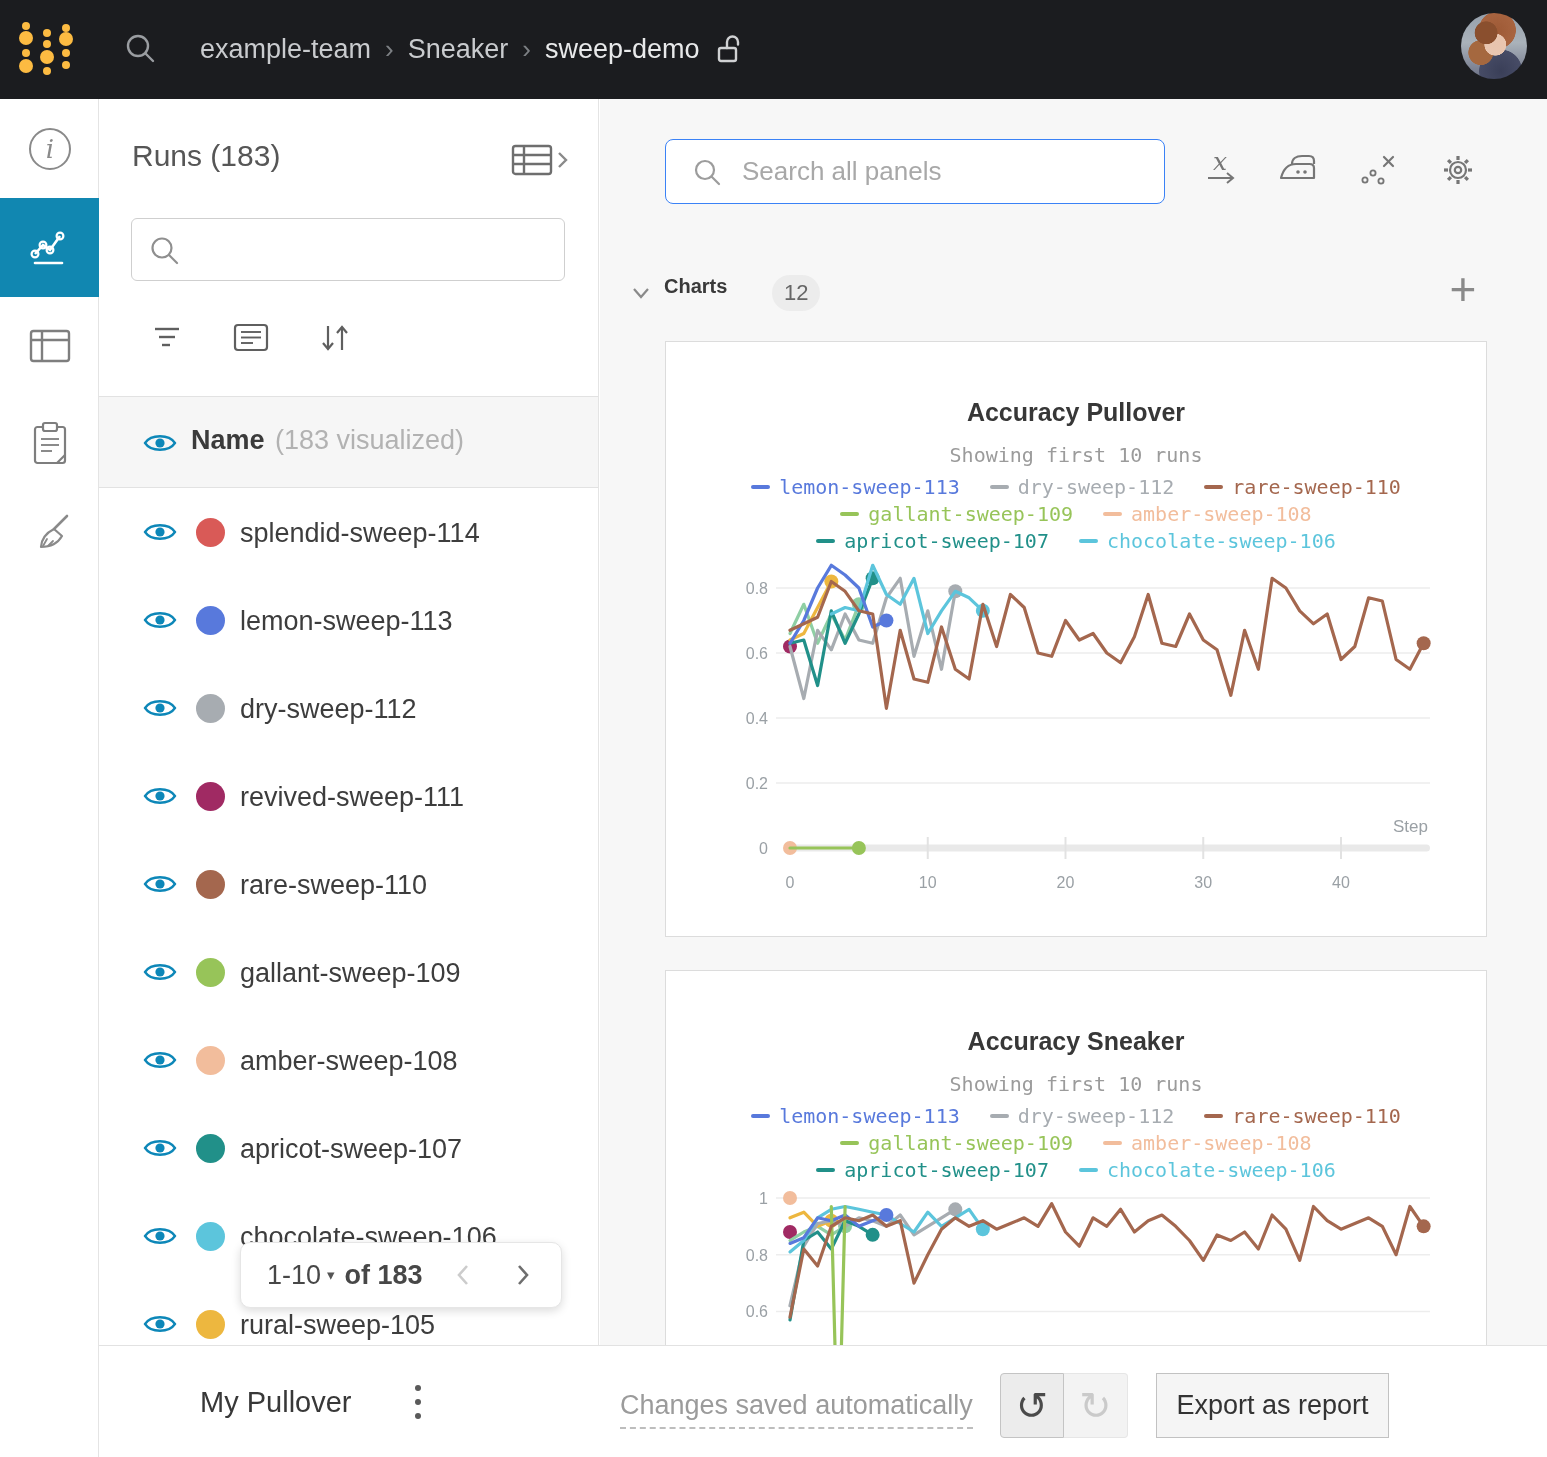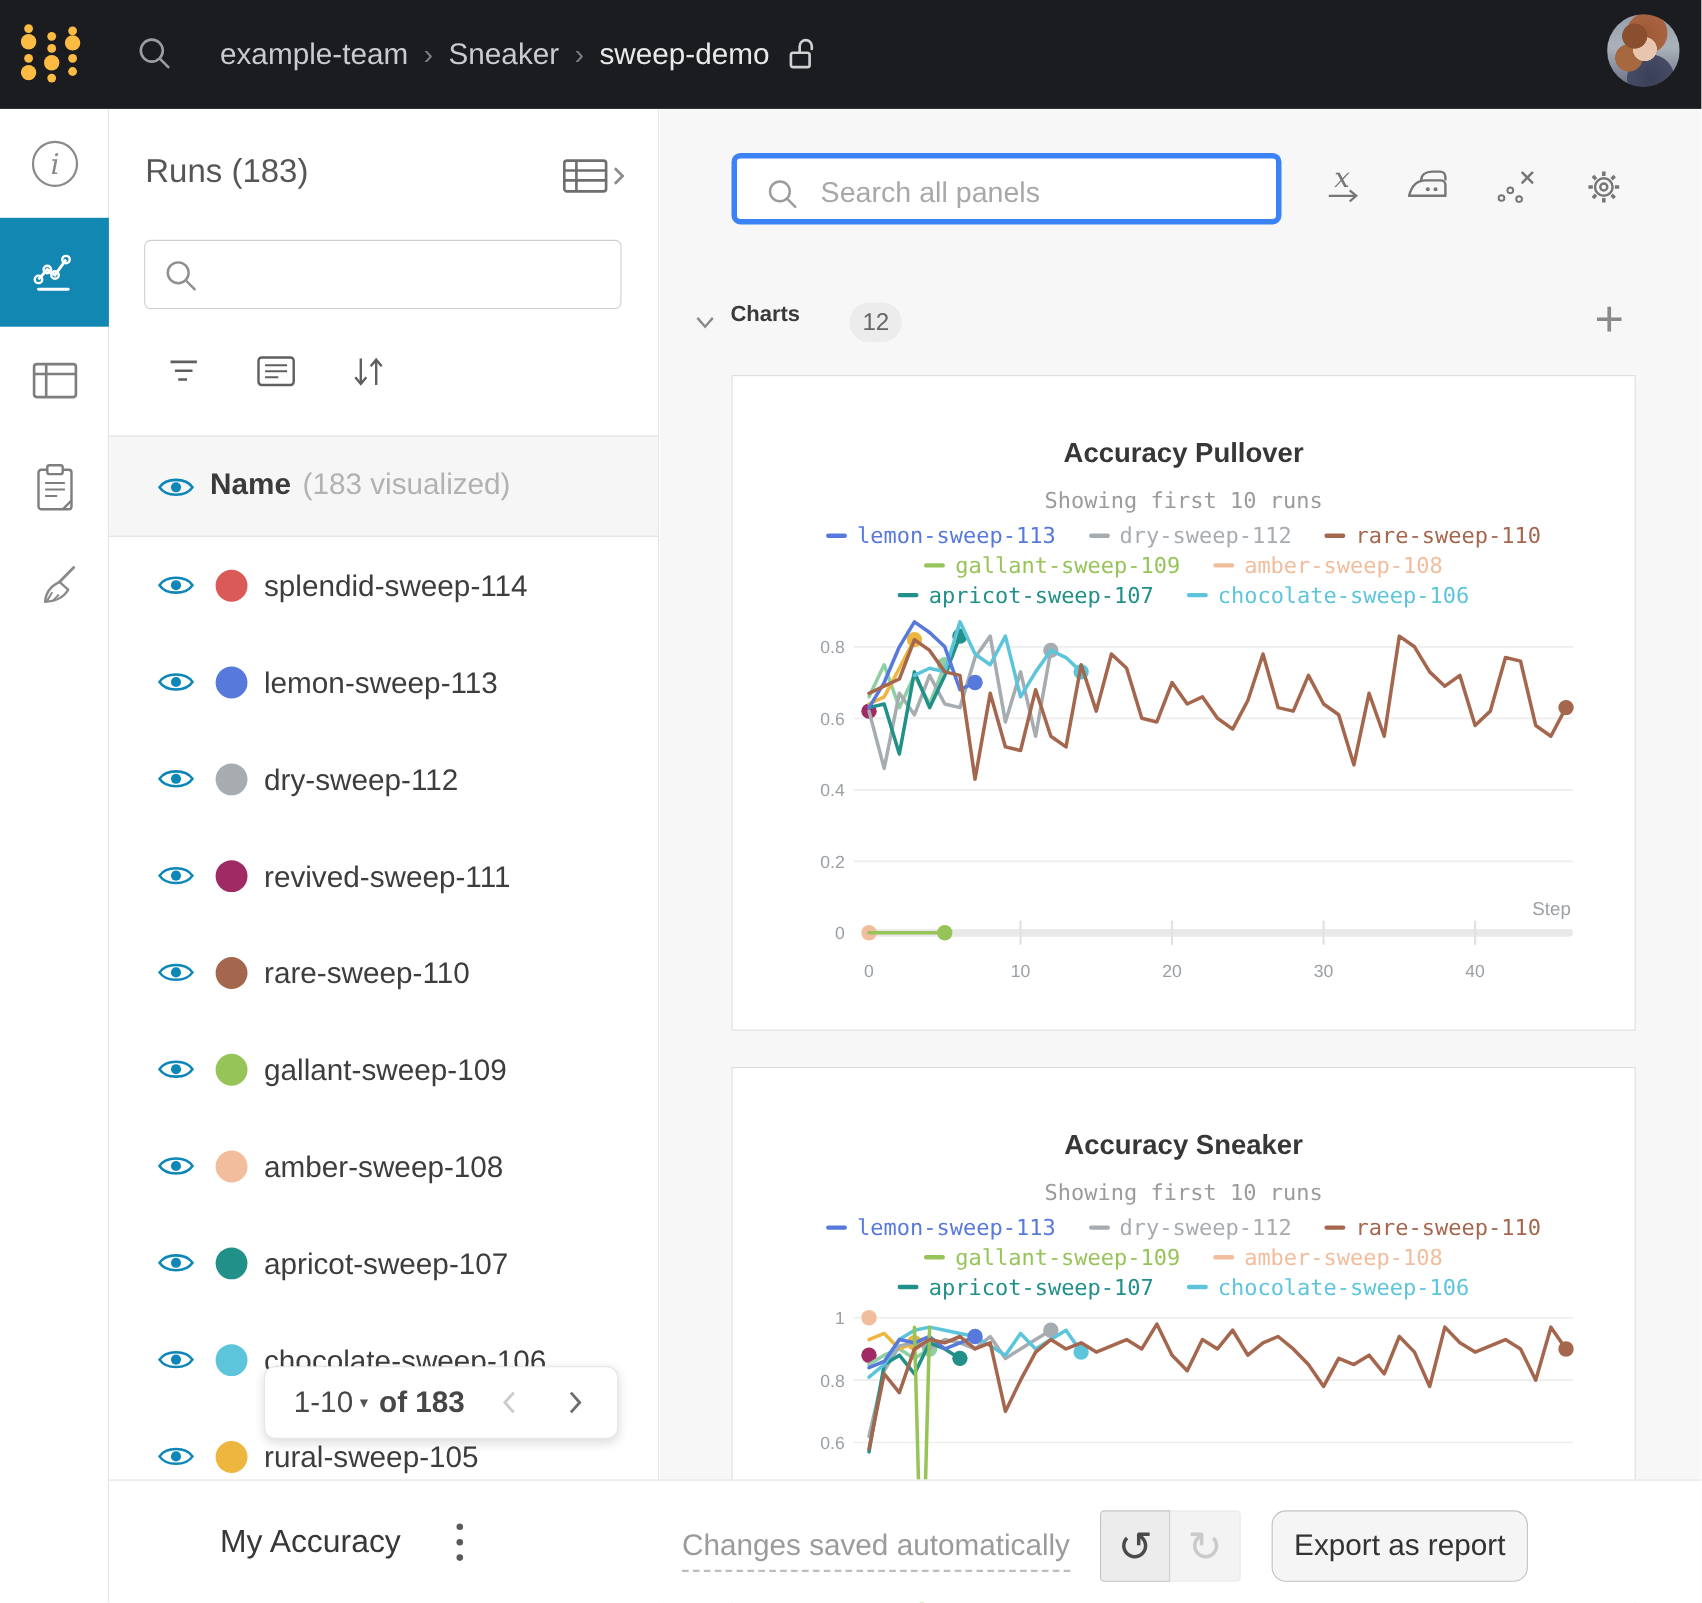--- a/index.html
+++ b/index.html
@@ -54,21 +54,21 @@
   
   #pager { position:absolute; left:240px; top:1242px; width:322px; height:66px; background:#fff; border:1px solid #e6e6e6;
     border-radius:10px; box-shadow:0 3px 10px rgba(0,0,0,0.14); z-index:20; display:flex; align-items:center; }
   #pager .range { margin-left:26px; font-size:27px; color:#474747; cursor:pointer; }
   #pager .tri { font-size:15px; color:#555; margin-left:6px; cursor:pointer; }
   #pager .of { font-size:27px; color:#474747; margin-left:10px;font-weight:bold; }
   #pager .pg { width:34px; height:34px; margin-left:24px; cursor:pointer; }
 
   
   #main { position:absolute; left:600px; top:99px; width:947px; height:1358px; background:#f7f7f7; }
-  #panel-search { position:absolute; left:65px; top:40px; width:500px; height:65px; background:#fff; border:5px solid #3b82f6; border-radius:8px; }
+  #panel-search { position:absolute; left:65px; top:40px; width:500px; height:65px; background:#fff; border:1px solid #3b82f6; border-radius:8px; }
   #panel-search svg { position:absolute; left:26px; top:17px; }
   #panel-search input { position:absolute; left:76px; top:5px; width:400px; height:53px; border:none; outline:none; background:transparent;
     font-size:26px; color:#555; font-family:"Liberation Sans",sans-serif; }
   #panel-search input::placeholder { color:#a8a8a8; }
   .hicon { position:absolute; top:49px; width:44px; height:44px; cursor:pointer; }
   #sec-chevron { position:absolute; left:29px; top:182px; width:24px; height:24px; cursor:pointer; }
   #sec-label { position:absolute; left:64px; top:176px; font-size:20px; font-weight:bold; color:#3a3a3a; }
   #sec-badge { position:absolute; left:172px; top:176px; min-width:48px; height:36px; background:#ececec; border-radius:18px;
     font-size:22px; color:#666; display:flex; align-items:center; justify-content:center; padding:0 12px; }
   #sec-plus { position:absolute; left:843px; top:168px; width:40px; height:46px; font-size:46px; font-weight:200; color:#8a8a8a; cursor:pointer; line-height:44px; text-align:center; }
@@ -86,21 +86,21 @@
   #bottombar { position:absolute; left:99px; top:1345px; width:1448px; height:112px; background:#fff; border-top:1px solid #e2e2e2; z-index:50; }
   #ws-label { position:absolute; left:101px; top:40px; font-size:29px; color:#383838; }
   #ws-kebab { position:absolute; left:308px; top:32px; width:22px; height:48px; cursor:pointer; }
   #save-status { position:absolute; left:521px; top:44px; font-size:27px; color:#9b9b9b; border-bottom:2px dashed #bdbdbd; padding-bottom:6px; cursor:pointer; }
   #undo-group { position:absolute; left:901px; top:27px; width:128px; height:65px; display:flex; }
   #undo-btn { width:64px; height:65px; background:#ececec; border:1px solid #c4c4c4; border-radius:4px 0 0 4px;
     display:flex; align-items:center; justify-content:center; font-size:38px; color:#4a4a4a; cursor:pointer; font-family:"DejaVu Sans",sans-serif; }
   #redo-btn { width:64px; height:65px; background:#f3f3f3; border:1px solid #e6e6e6; border-left:none; border-radius:0 4px 4px 0;
     display:flex; align-items:center; justify-content:center; font-size:38px; color:#cacaca; cursor:pointer; font-family:"DejaVu Sans",sans-serif; }
   #export-btn { position:absolute; left:1057px; top:27px; width:233px; height:65px; background:#f5f5f5; border:1px solid #c2c2c2;
-    border-radius:13px; font-size:27px; color:#333; font-family:"Liberation Sans",sans-serif; cursor:pointer; }
+    border-radius:0; font-size:27px; color:#333; font-family:"Liberation Sans",sans-serif; cursor:pointer; }
   svg { display:block; }
 </style>
 </head>
 <body>
 
 <div id="app">
 
   <div id="topbar">
     <div id="logo">
         <i style="left: 12px; top: 17px; width: 8px; height: 8px;"></i>
@@ -560,21 +560,21 @@
             <circle cx="220.425" cy="244.01" r="7" fill="#5879dc"></circle>
             <polyline points="165.3,235.5 172.2,496.3 179.1,235.5" fill="none" stroke="#97c459" stroke-width="3.2" stroke-linejoin="round" stroke-linecap="round"></polyline>
             <polyline points="124.0,346.1 137.8,278.0 151.6,295.0 165.3,255.3 179.1,246.8 192.9,249.7 206.7,244.0 220.4,255.3 234.2,249.7 248.0,312.1 261.8,283.7 275.5,258.2 289.3,246.8 303.1,255.3 316.9,249.7 330.6,258.2 344.4,252.5 358.2,246.8 372.0,255.3 385.7,232.7 399.5,261.0 413.3,275.2 427.1,246.8 440.8,255.3 454.6,238.3 468.4,261.0 482.2,249.7 495.9,244.0 509.7,255.3 523.5,269.5 537.3,289.4 551.0,263.9 564.8,269.5 578.6,261.0 592.4,278.0 606.1,244.0 619.9,258.2 633.7,289.4 647.5,235.5 661.2,249.7 675.0,258.2 688.8,252.5 702.6,246.8 716.3,255.3 730.1,283.7 743.9,235.5 757.6,255.3" fill="none" stroke="#a4674e" stroke-width="3.2" stroke-linejoin="round" stroke-linecap="round"></polyline>
             <circle cx="757.65" cy="255.35" r="7" fill="#a4674e"></circle>
           </svg>
         </div>
       </div>
   </div>
 
   <div id="bottombar">
-    <div id="ws-label">My Accuracy</div>
+    <div id="ws-label">My Pullover</div>
     <div id="ws-kebab">
       <svg width="22" height="48" viewBox="0 0 22 48">
           <circle cx="11" cy="10" r="3" fill="#5a5a5a"></circle>
           <circle cx="11" cy="24" r="3" fill="#5a5a5a"></circle>
           <circle cx="11" cy="38" r="3" fill="#5a5a5a"></circle>
         </svg>
     </div>
     <div id="save-status">Changes saved automatically</div>
     <div id="undo-group">
       <div id="undo-btn">↺</div>

